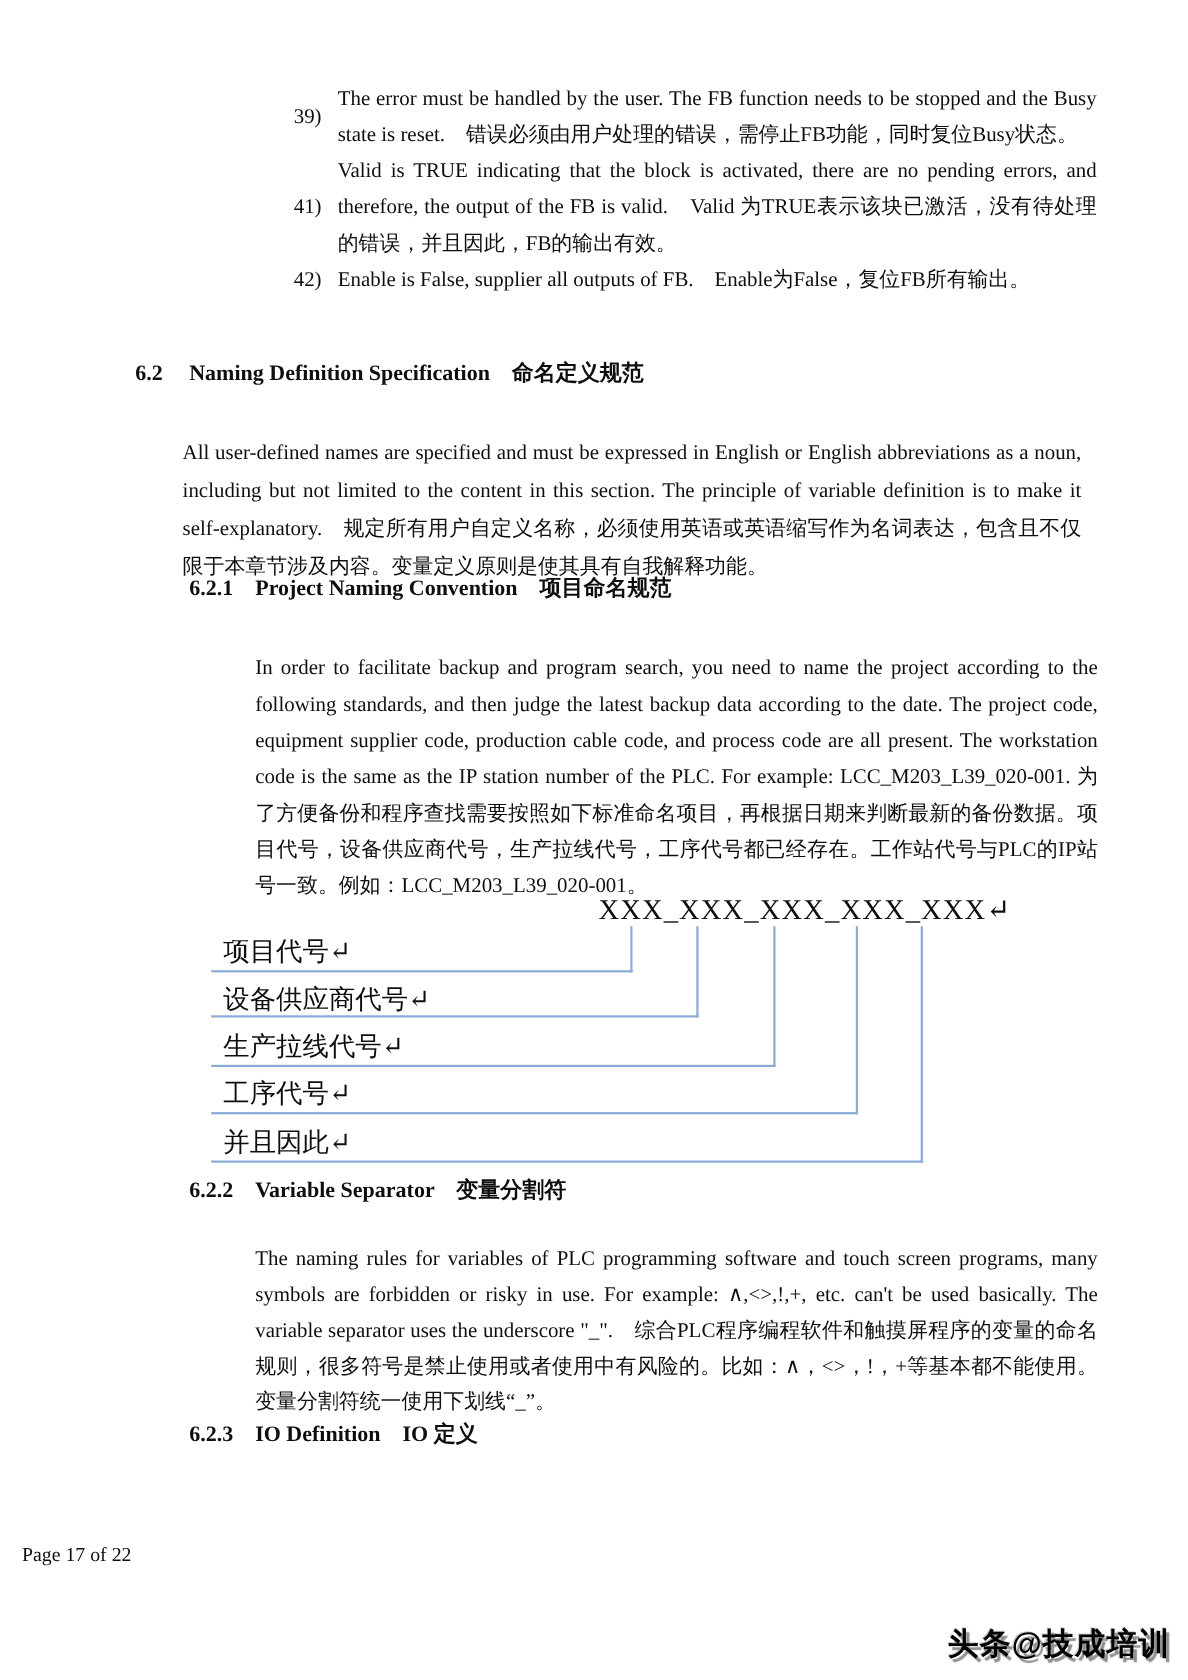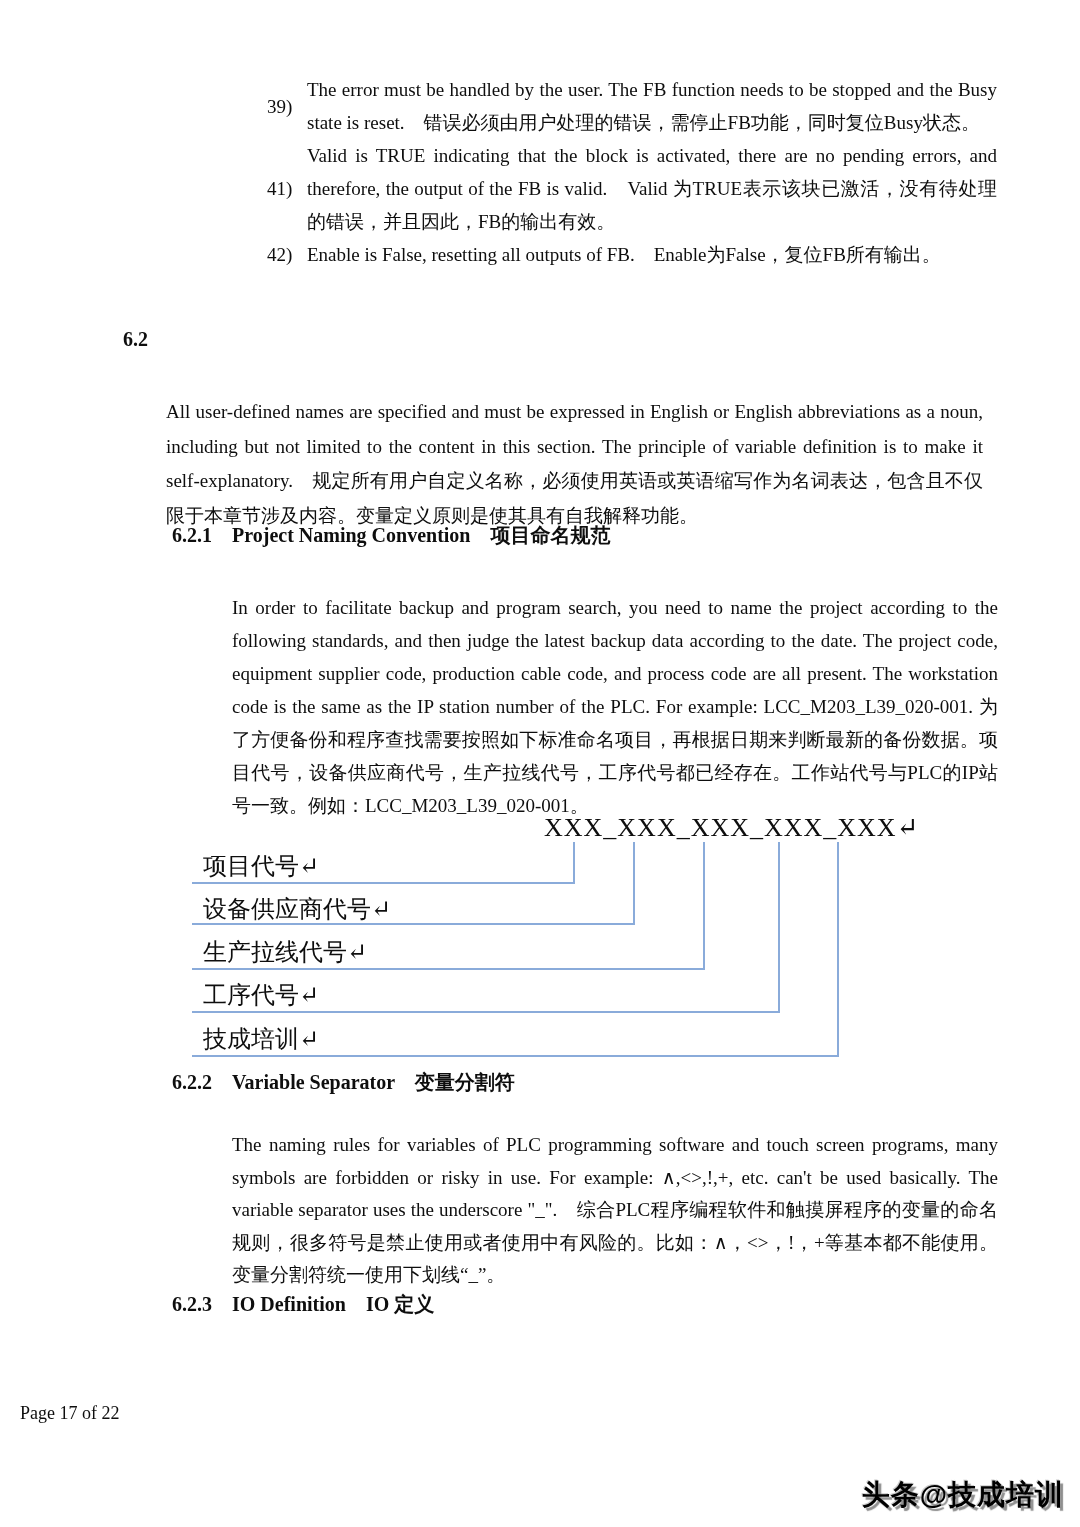--- a/index.html
+++ b/index.html
@@ -66,43 +66,44 @@
   <div class="list-item">
     <span class="item-num">39)</span>
     <span class="item-text">The error must be handled by the user. The FB function needs to be stopped and the Busy state is reset.　错误必须由用户处理的错误，需停止FB功能，同时复位Busy状态。</span>
   </div>
   <div class="list-item">
     <span class="item-num">41)</span>
     <span class="item-text">Valid is TRUE indicating that the block is activated, there are no pending errors, and therefore, the output of the FB is valid.　Valid 为TRUE表示该块已激活，没有待处理的错误，并且因此，FB的输出有效。</span>
   </div>
   <div class="list-item">
     <span class="item-num">42)</span>
-    <span class="item-text">Enable is False, resetting all outputs of FB.　Enable为False，复位FB所有输出。</span>
+    <span class="item-text">Enable is False, supplier all outputs of FB.　Enable为False，复位FB所有输出。</span>
   </div>
 </div>
 
 <div class="abs heading h62">
   <span class="h-num">6.2</span>
+  <span class="h-title">Naming Definition Specification　命名定义规范</span>
 </div>
 <p class="abs para p62">All user-defined names are specified and must be expressed in English or English abbreviations as a noun, including but not limited to the content in this section. The principle of variable definition is to make it self-explanatory.　规定所有用户自定义名称，必须使用英语或英语缩写作为名词表达，包含且不仅限于本章节涉及内容。变量定义原则是使其具有自我解释功能。</p>
 
 <div class="abs heading sub h621">
   <span class="h-num">6.2.1</span>
   <span class="h-title">Project Naming Convention　项目命名规范</span>
 </div>
 <p class="abs para p621">In order to facilitate backup and program search, you need to name the project according to the following standards, and then judge the latest backup data according to the date. The project code, equipment supplier code, production cable code, and process code are all present. The workstation code is the same as the IP station number of the PLC. For example: LCC_M203_L39_020-001. 为了方便备份和程序查找需要按照如下标准命名项目，再根据日期来判断最新的备份数据。项目代号，设备供应商代号，生产拉线代号，工序代号都已经存在。工作站代号与PLC的IP站号一致。例如：LCC_M203_L39_020-001。</p>
 
 <div class="abs diagram">
   <div class="xxx-pattern">XXX_XXX_XXX_XXX_XXX↵</div>
 
   <div class="dlabel dl0">项目代号↵</div>
   <div class="dlabel dl1">设备供应商代号↵</div>
   <div class="dlabel dl2">生产拉线代号↵</div>
   <div class="dlabel dl3">工序代号↵</div>
-  <div class="dlabel dl4">技成培训↵</div>
+  <div class="dlabel dl4">并且因此↵</div>
 
   <div class="cline vl v0"></div>
   <div class="cline vl v1"></div>
   <div class="cline vl v2"></div>
   <div class="cline vl v3"></div>
   <div class="cline vl v4"></div>
 
   <div class="cline hl hz0"></div>
   <div class="cline hl hz1"></div>
   <div class="cline hl hz2"></div>

